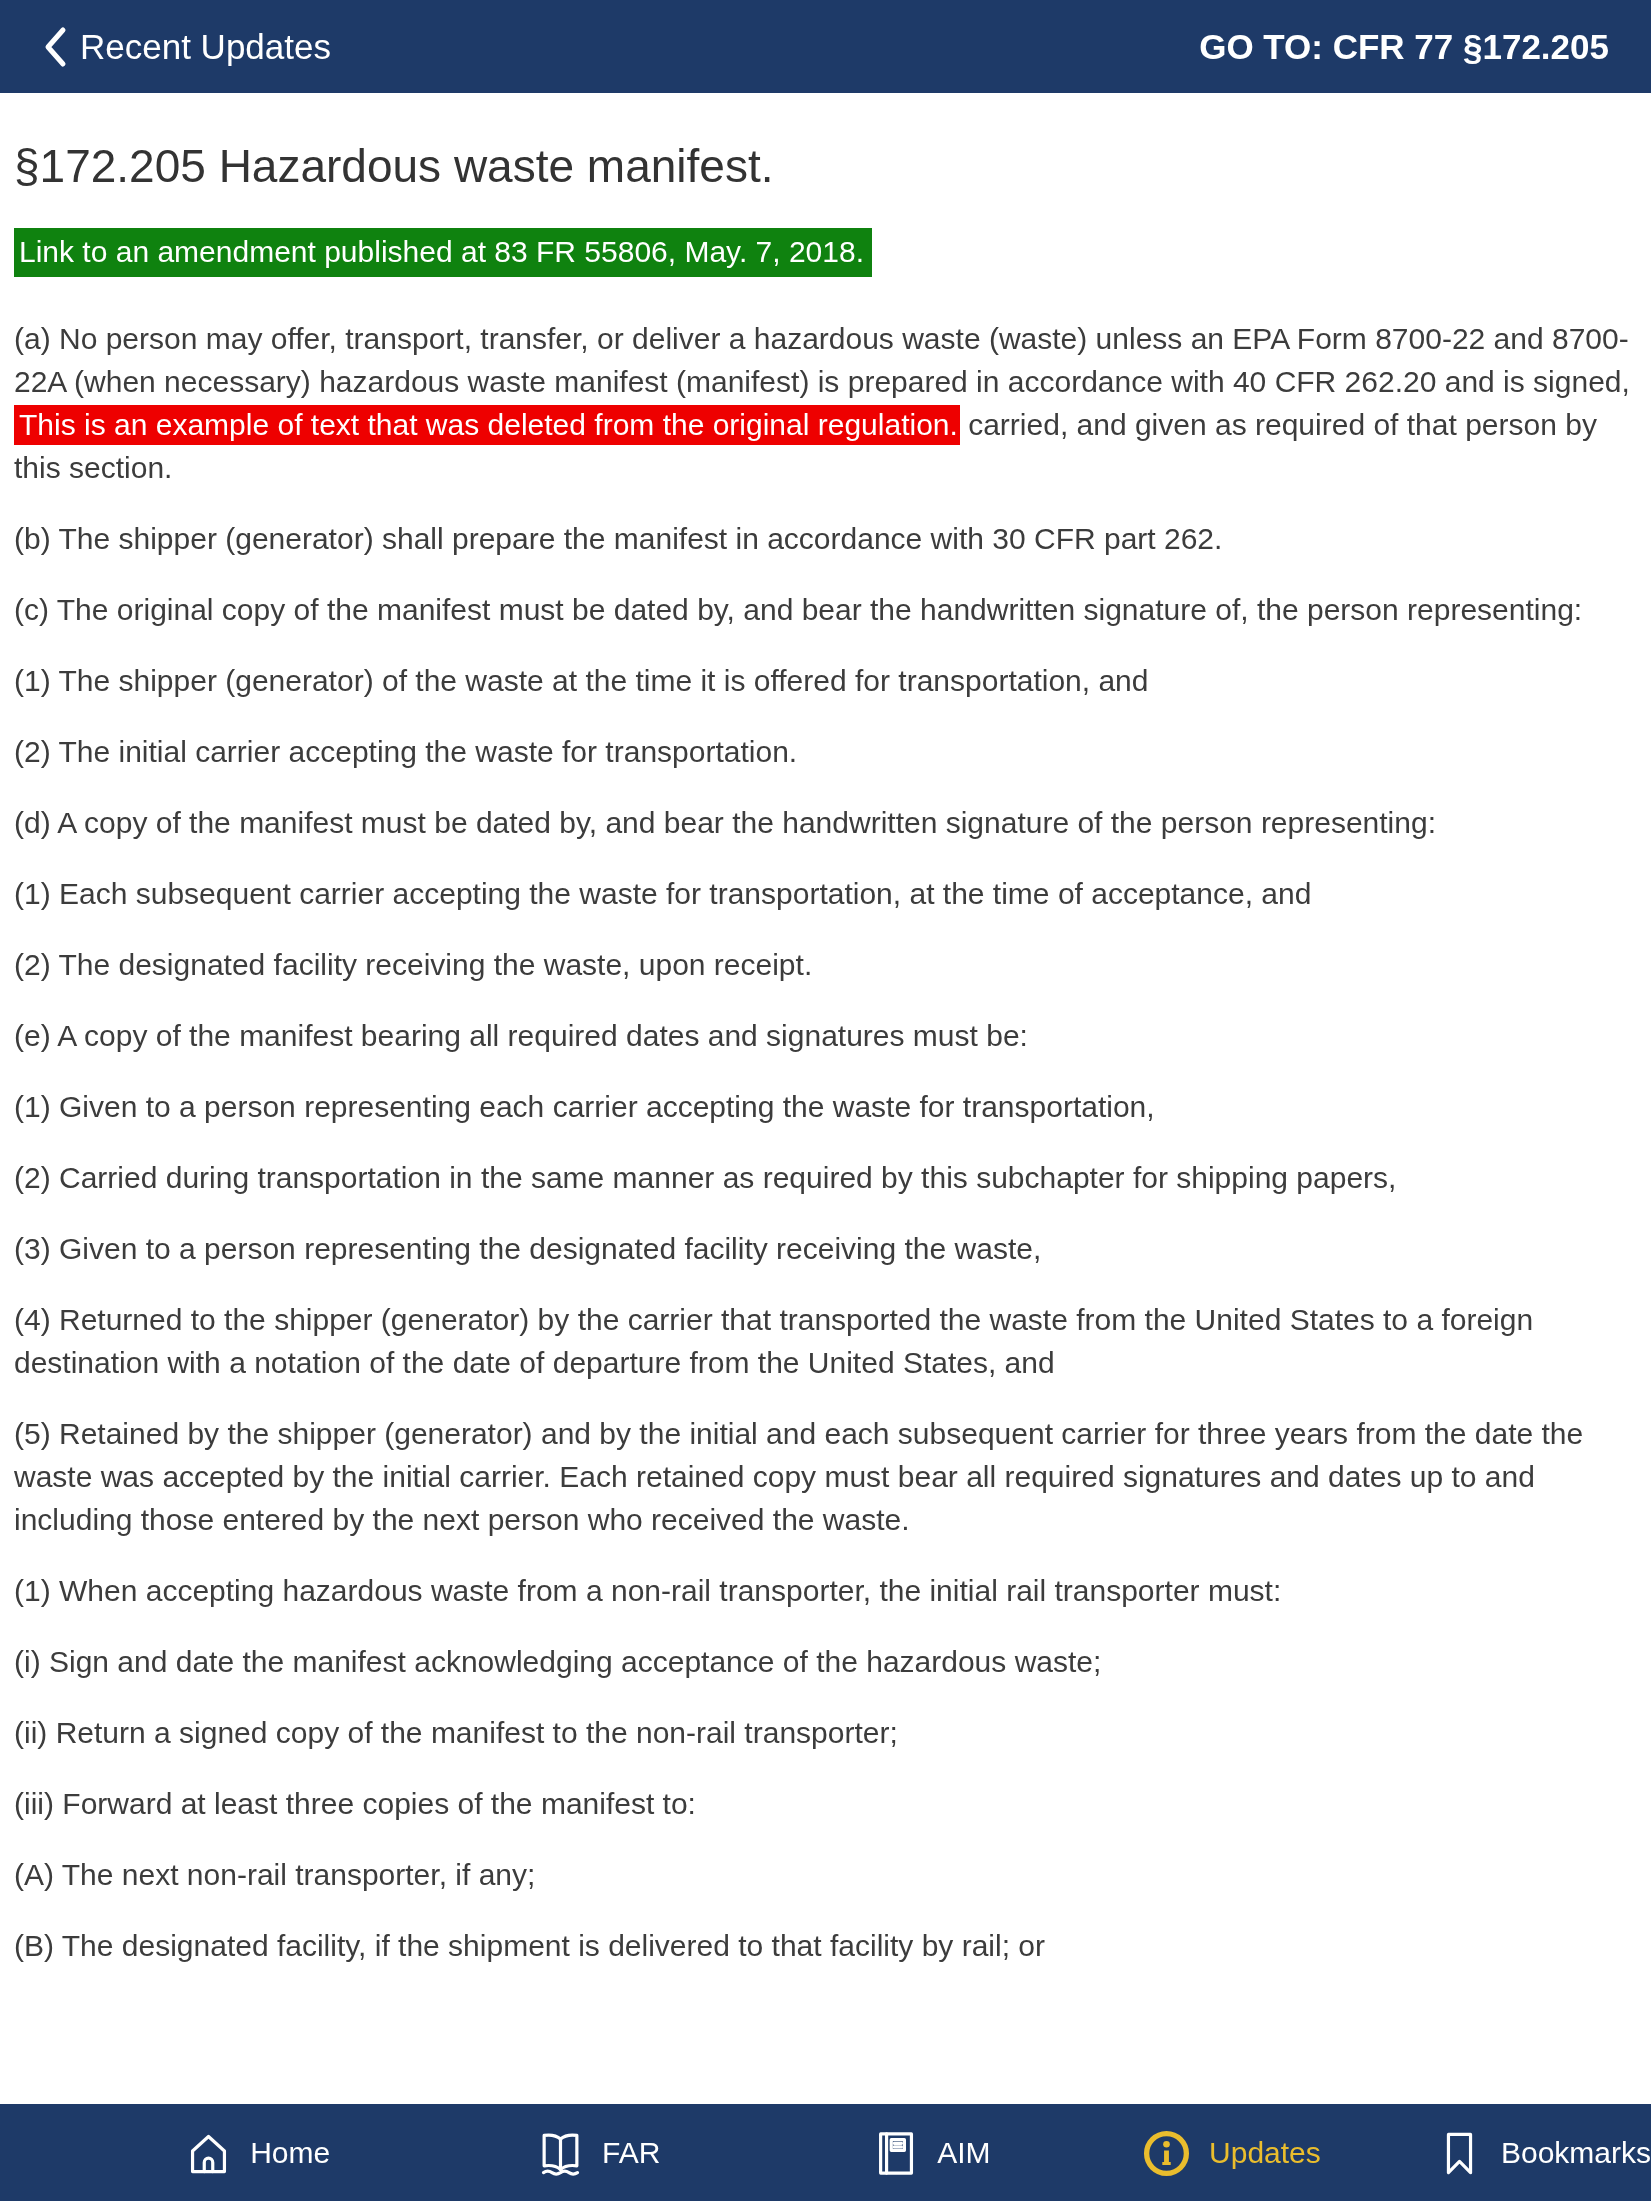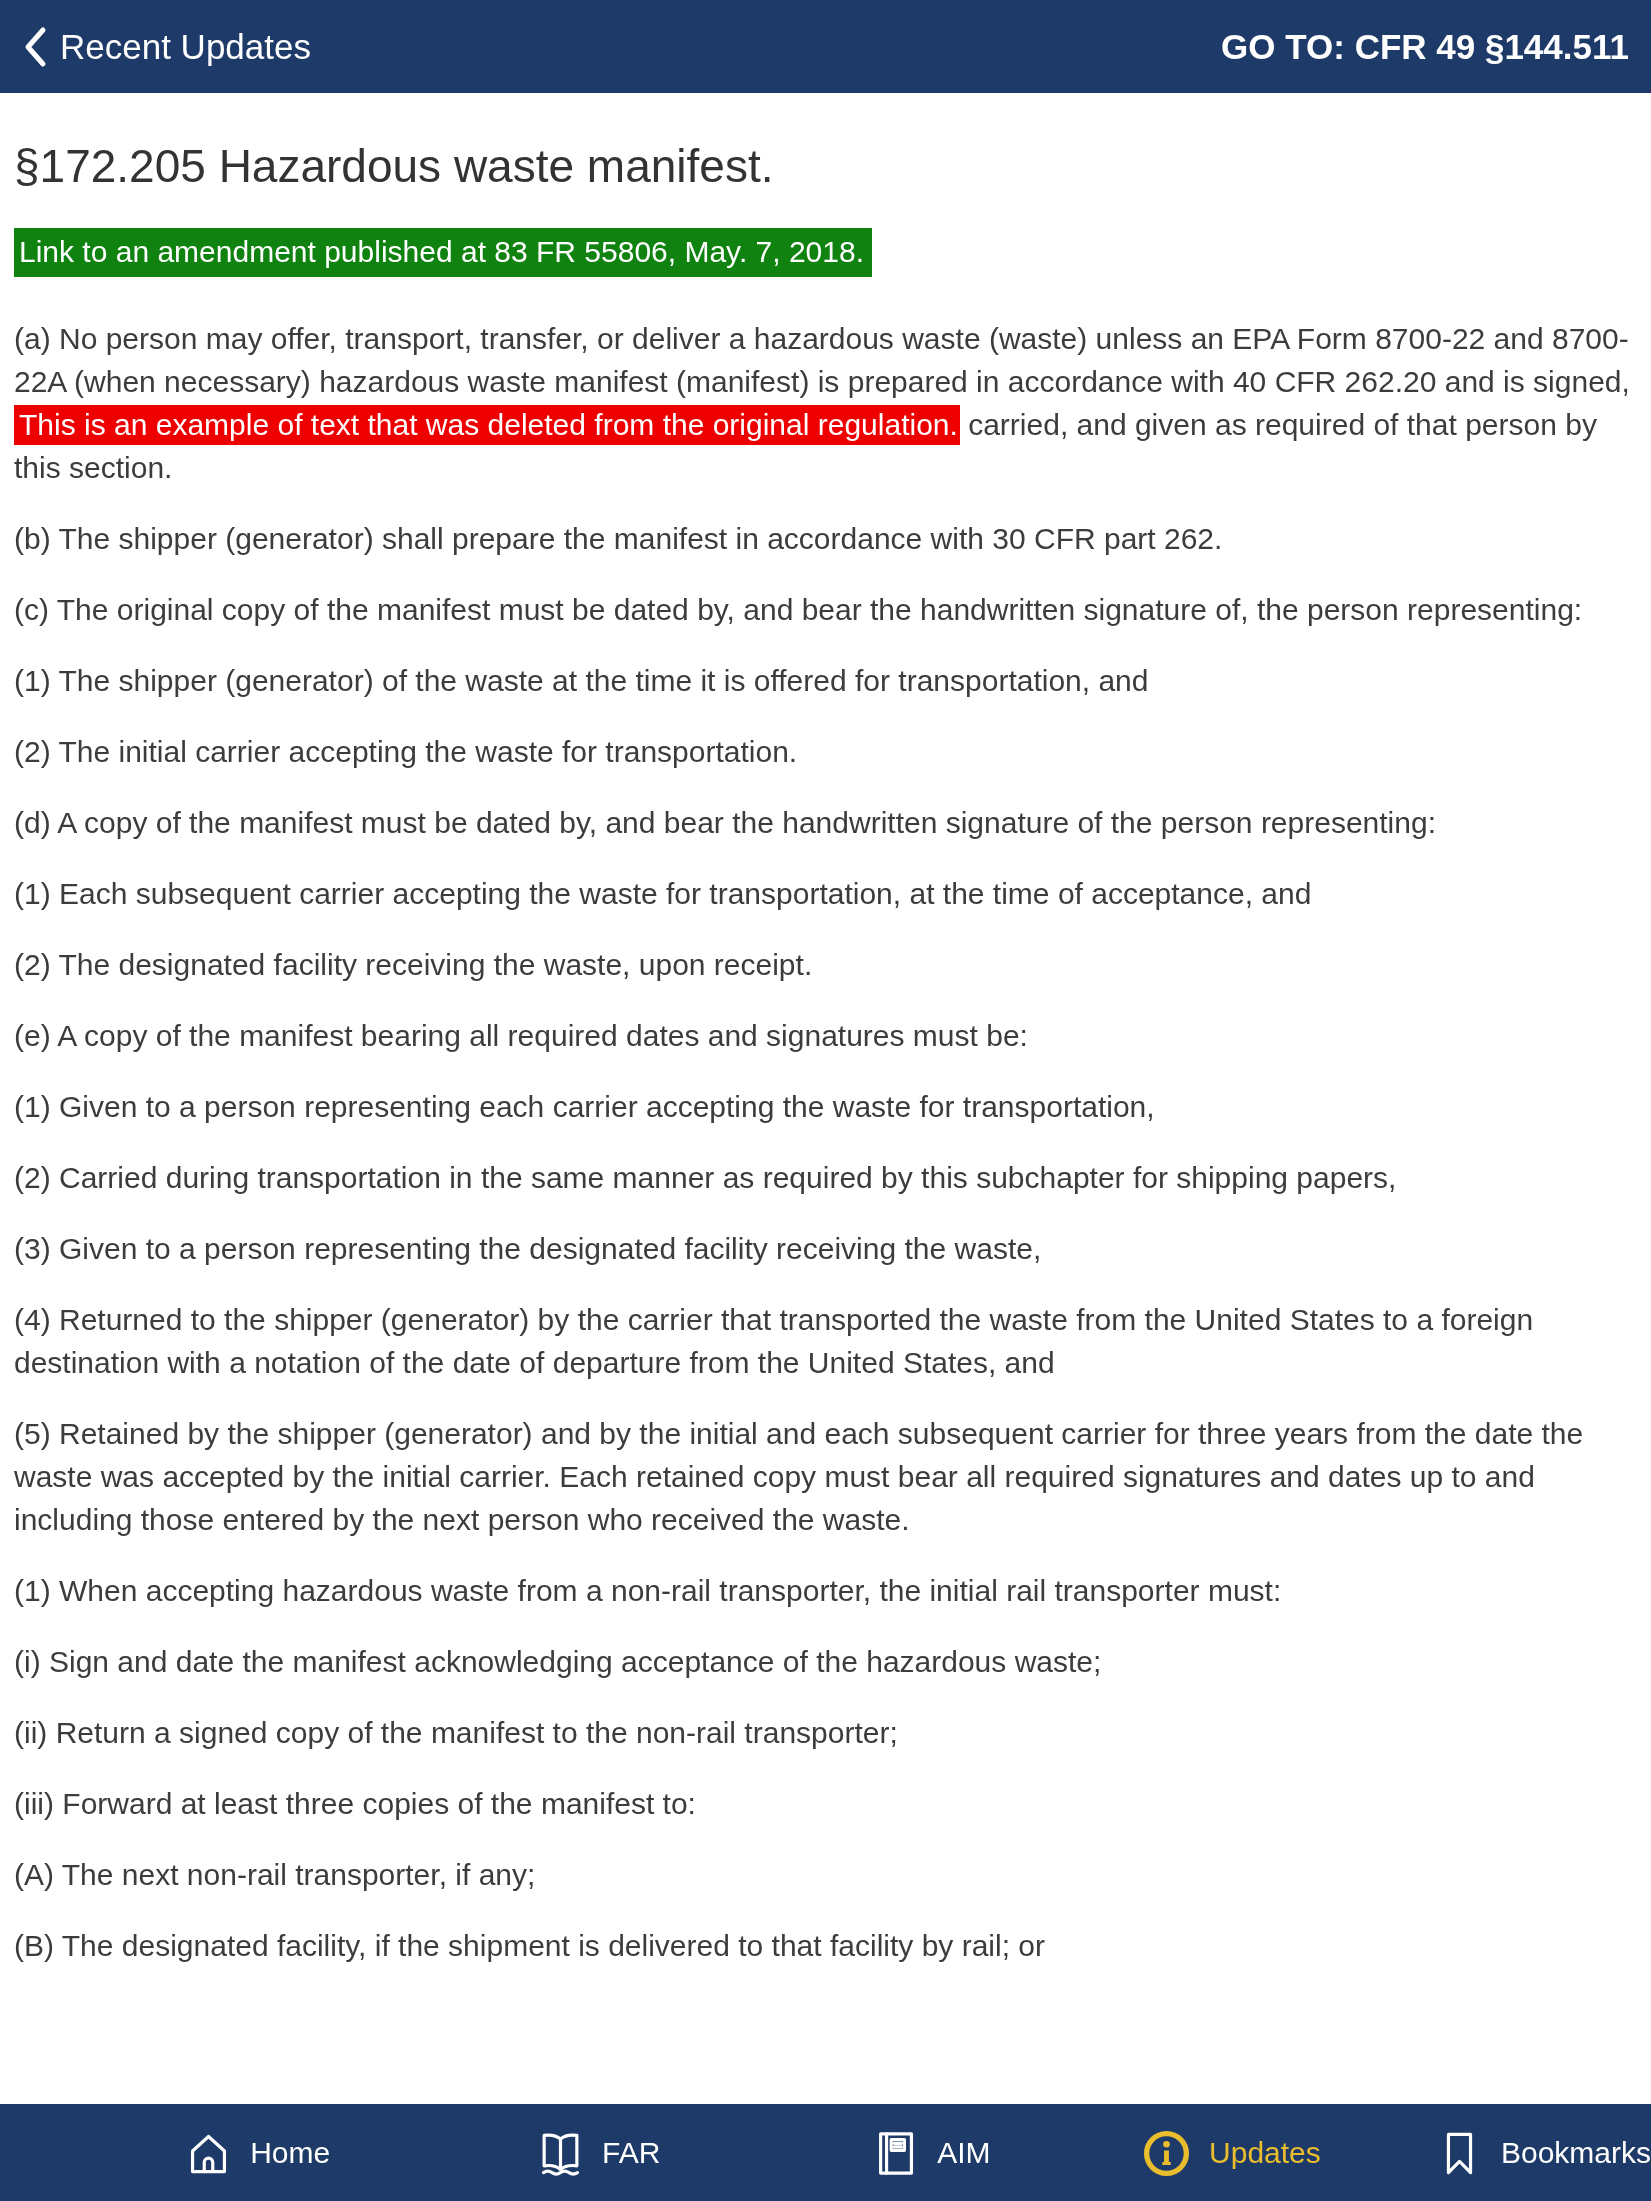--- a/index.html
+++ b/index.html
@@ -16,21 +16,21 @@
     width:1651px;height:2202px;
     background:#ffffff;
     font-family:"Liberation Sans","DejaVu Sans",sans-serif;
     overflow:hidden;position:relative;
   }
   
   .topbar{
     position:absolute;top:0;left:0;right:0;height:93px;
     background:var(--navy);
     display:flex;align-items:center;
-    padding:0 22px;
+    padding:0 42px;
     color:#fff;
   }
   .back-btn{
     display:flex;align-items:center;gap:12px;
     color:#fff;font-size:35px;cursor:pointer;
   }
   .back-btn svg{display:block;}
   .goto-btn{
     margin-left:auto;
     font-size:35px;font-weight:700;color:#fff;cursor:pointer;
@@ -85,21 +85,21 @@
 
 <div class="topbar">
   <div class="back-btn">
     <span>
       <svg width="26" height="42" viewBox="0 0 26 42">
         <path d="M21 4 L6 21 L21 38" fill="none" stroke="#ffffff" stroke-width="5" stroke-linecap="round" stroke-linejoin="round"></path>
       </svg>
     </span>
     <span>Recent Updates</span>
   </div>
-  <div class="goto-btn">GO TO: CFR 49 §144.511</div>
+  <div class="goto-btn">GO TO: CFR 77 §172.205</div>
 </div>
 
 <div class="content">
   <h1 class="doc-title">§172.205 Hazardous waste manifest.</h1>
   <div>
     <span class="amendment-link">Link to an amendment published at 83 FR 55806, May. 7, 2018.</span>
   </div>
   <div>
       <p class="para"><span>(a) No person may offer, transport, transfer, or deliver a hazardous waste (waste) unless an EPA Form 8700-22 and 8700-22A (when necessary) hazardous waste manifest (manifest) is prepared in accordance with 40 CFR 262.20 and is signed, </span><span class="run-deleted">This is an example of text that was deleted from the original regulation.</span><span> carried, and given as required of that person by this section.</span></p>
       <p class="para"><span>(b) The shipper (generator) shall prepare the manifest in accordance with 30 CFR part 262.</span></p>

